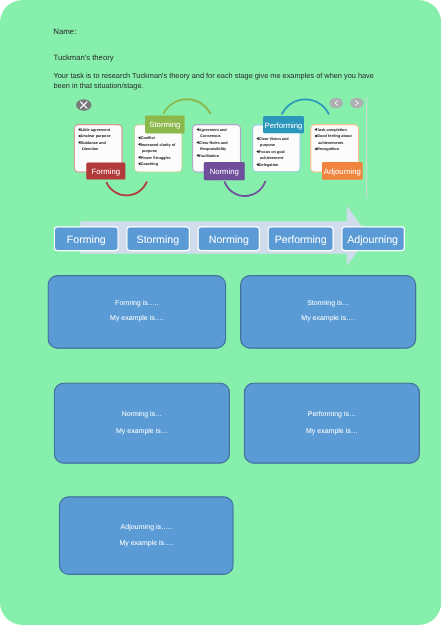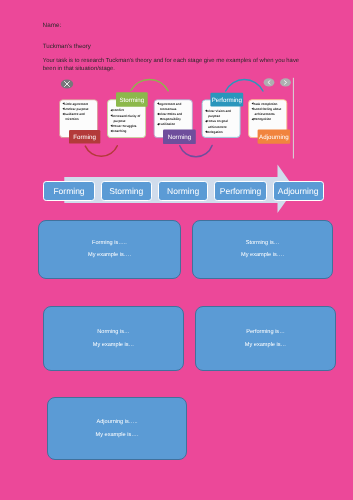--- a/index.html
+++ b/index.html
@@ -1,19 +1,19 @@
 <!DOCTYPE html>
 <html><head>
 <meta charset="utf-8">
 <title>Tuckman's theory worksheet</title>
 <style>
   html,body{margin:0;padding:0;}
   body{width:353px;height:500px;background:#ffffff;-webkit-font-smoothing:antialiased;text-rendering:geometricPrecision;
        font-family:"Liberation Sans",sans-serif;overflow:hidden;position:relative;}
-  .page{position:absolute;left:0;top:0;width:353px;height:500px;background:#ec4899;}
+  .page{position:absolute;left:0;top:0;width:353px;height:500px;background:#86efac;border-radius:18px;}
 
   .txt{position:absolute;color:#282828;font-size:5.9px;letter-spacing:0px;
        -webkit-font-smoothing:antialiased;transform:translateZ(0);}
   .txt-name{left:42.6px;top:22.0px;font-size:6.3px;}
   .txt-title{left:42.8px;top:43.2px;font-size:6.15px;}
   .txt-para{left:42.8px;top:58.0px;width:262px;line-height:7.8px;}
 
   
   .slide{position:absolute;left:38px;top:76px;width:256px;height:92px;}
   .slide svg{display:block;transform:translateZ(0);}

